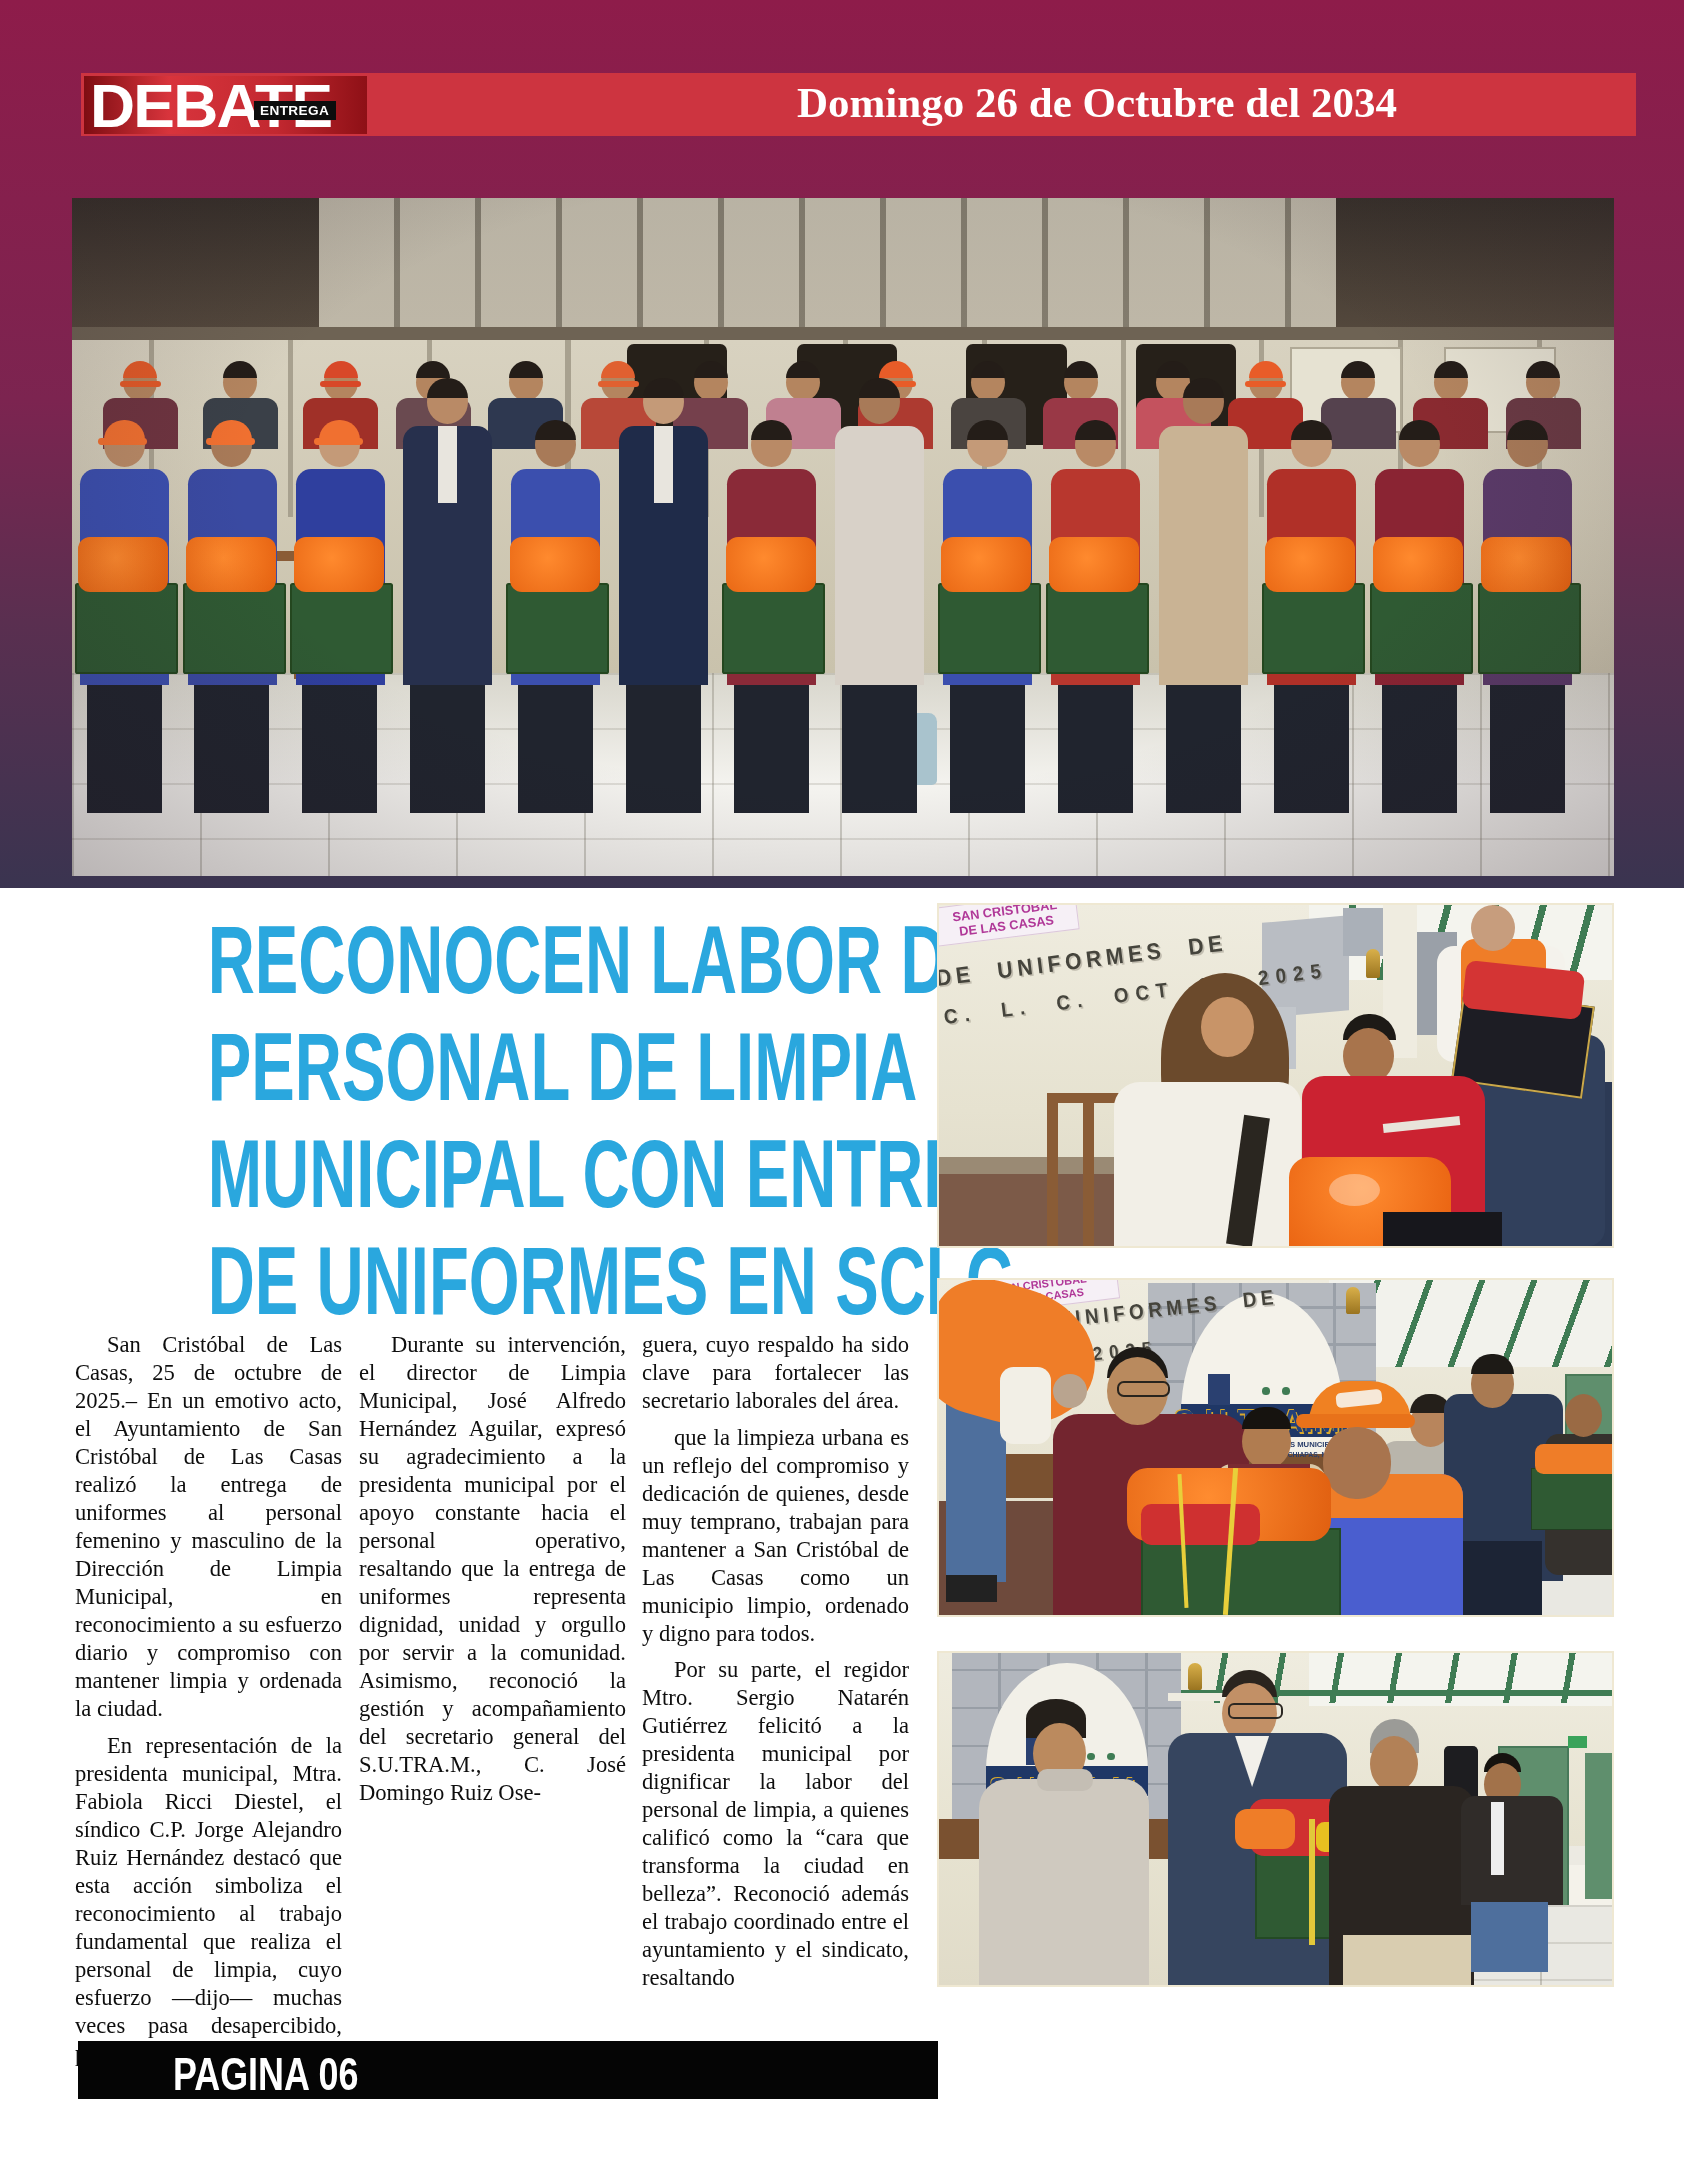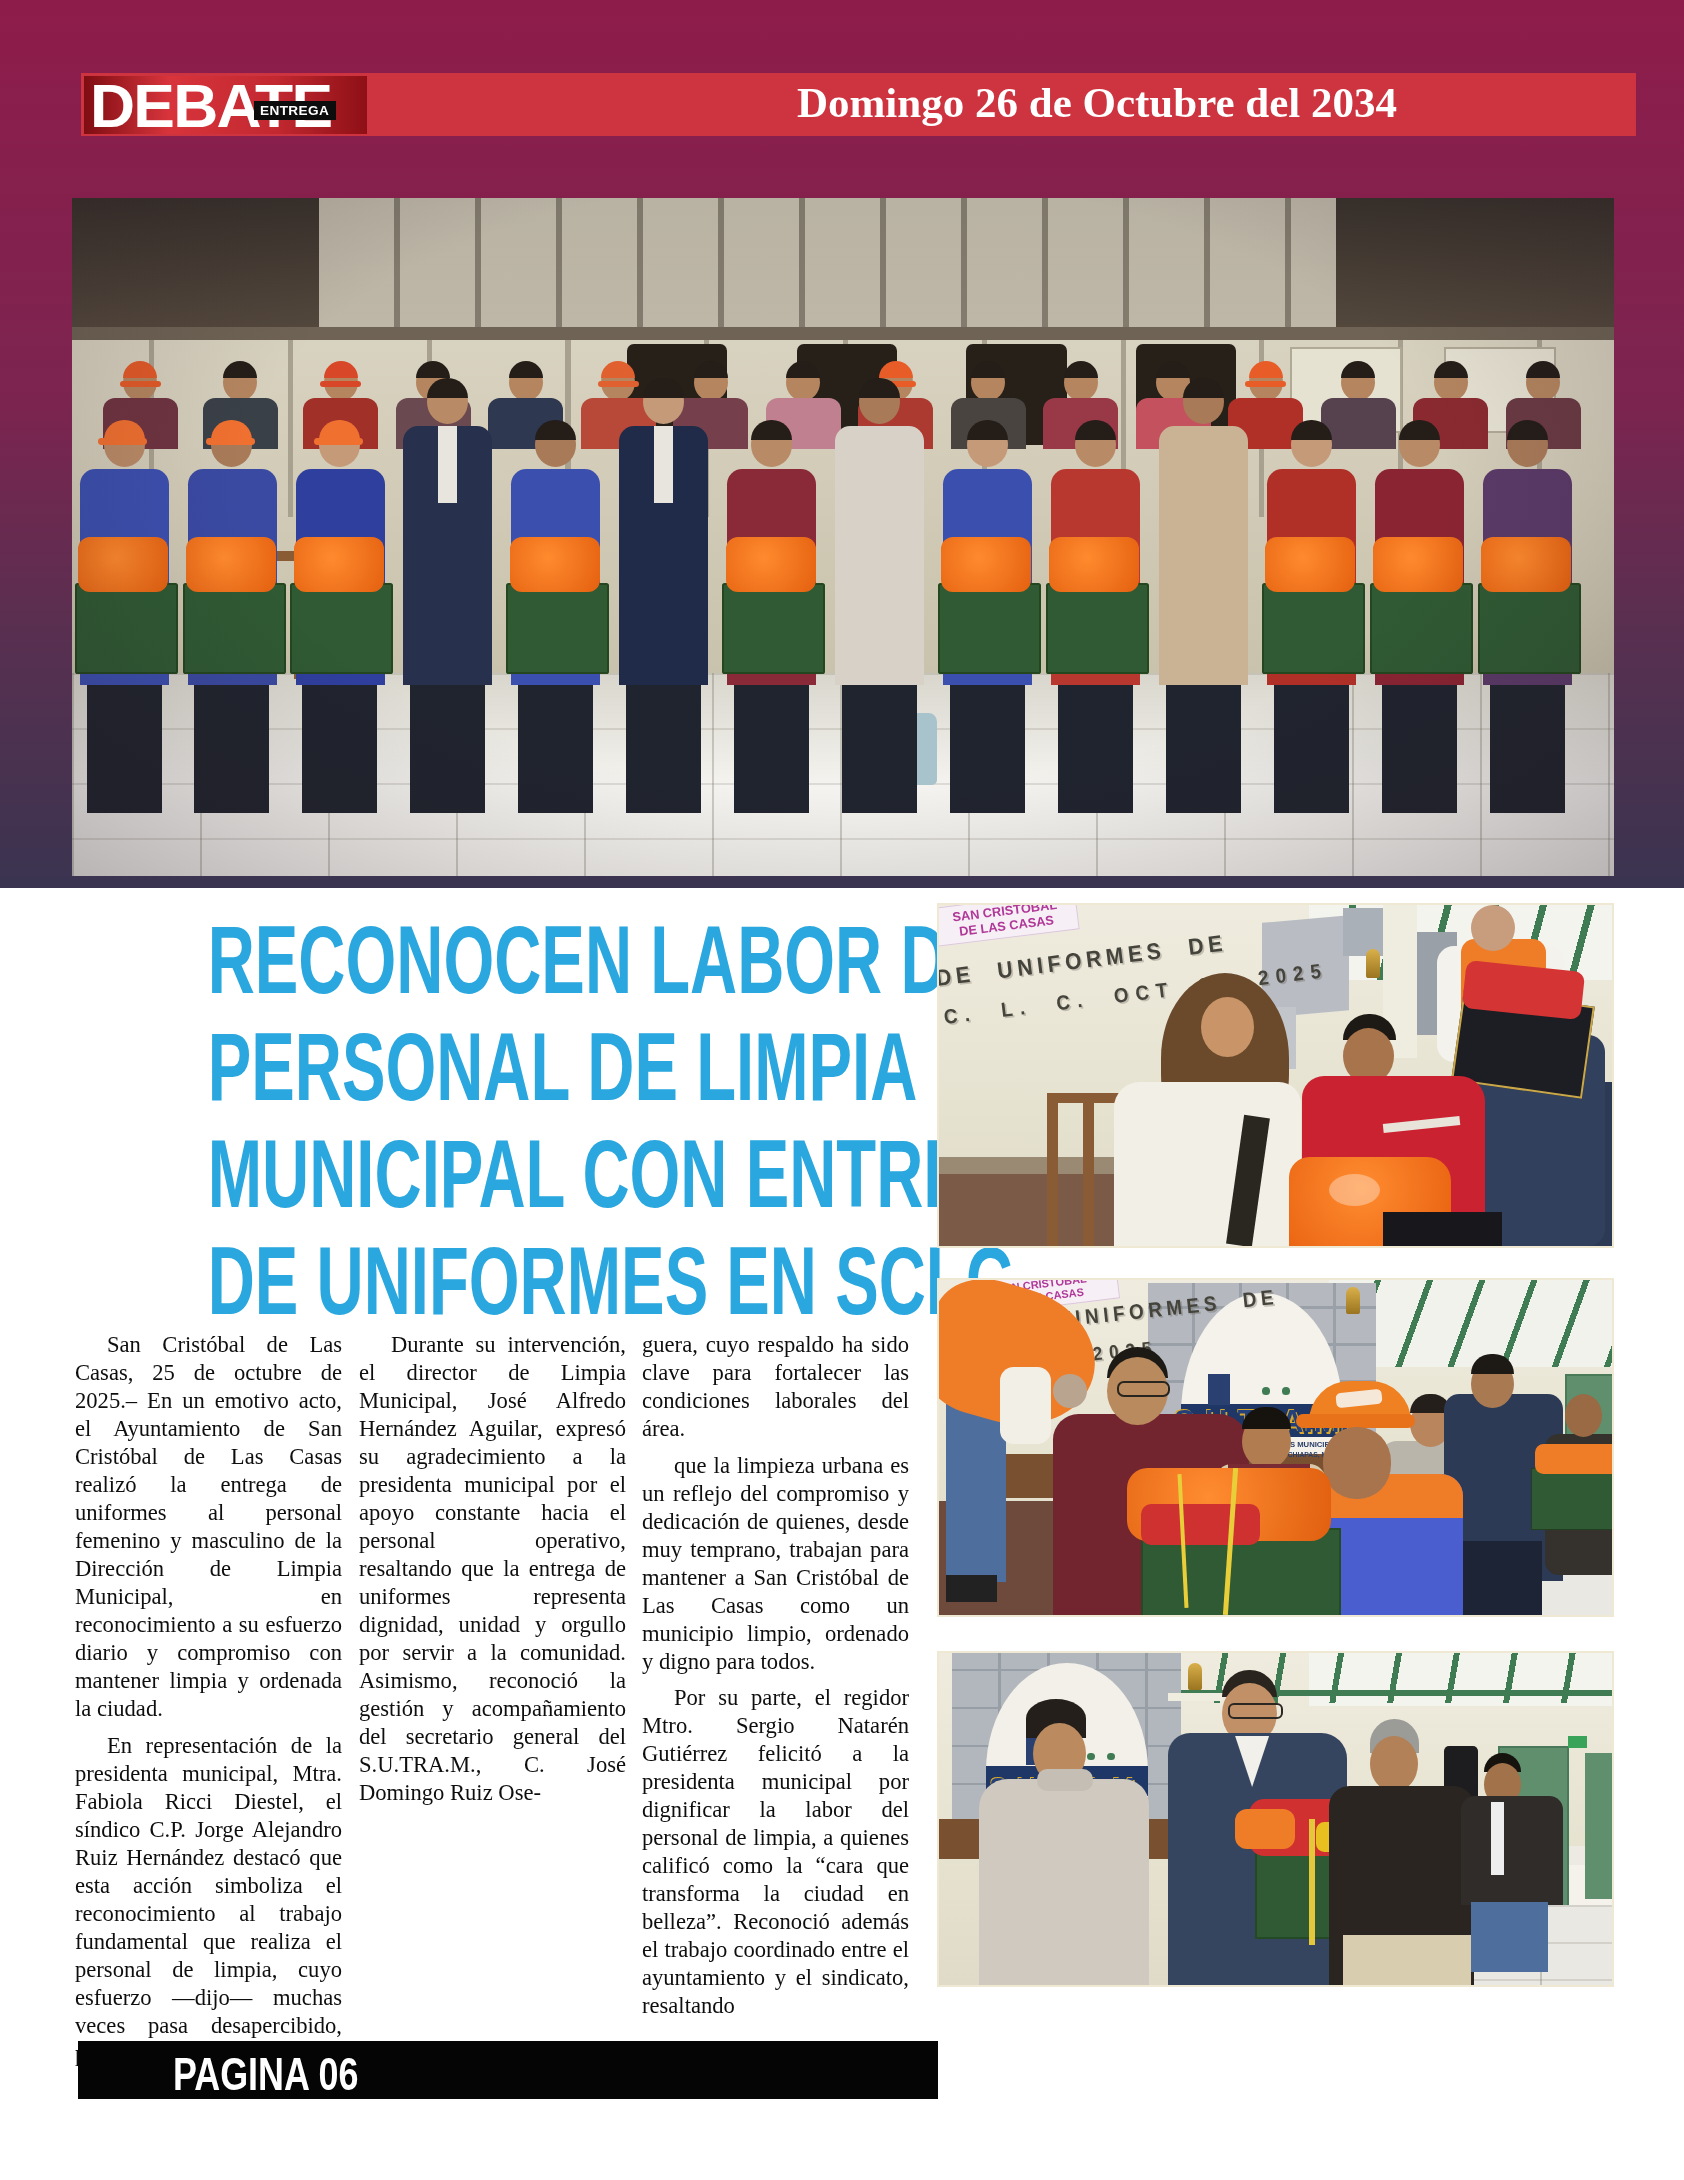--- a/index.html
+++ b/index.html
@@ -255,21 +255,21 @@
 </div>
 
 <div id="col1" class="col">
   <p class="ind">San Cristóbal de Las Casas, 25 de octubre de 2025.– En un emotivo acto, el Ayuntamiento de San Cristóbal de Las Casas realizó la entrega de uniformes al personal femenino y masculino de la Dirección de Limpia Municipal, en reconocimiento a su esfuerzo diario y compromiso con mantener limpia y ordenada la ciudad.</p>
   <p class="ind">En representación de la presidenta municipal, Mtra. Fabiola Ricci Diestel, el síndico C.P. Jorge Alejandro Ruiz Hernández destacó que esta acción simboliza el reconocimiento al trabajo fundamental que realiza el personal de limpia, cuyo esfuerzo —dijo— muchas veces pasa desapercibido, pero</p>
 </div>
 <div id="col2" class="col">
   <p class="ind">Durante su intervención, el director de Limpia Municipal, José Alfredo Hernández Aguilar, expresó su agradecimiento a la presidenta municipal por el apoyo constante hacia el personal operativo, resaltando que la entrega de uniformes representa dignidad, unidad y orgullo por servir a la comunidad. Asimismo, reconoció la gestión y acompañamiento del secretario general del S.U.TRA.M., C. José Domingo Ruiz Ose-</p>
 </div>
 <div id="col3" class="col">
-  <p>guera, cuyo respaldo ha sido clave para fortalecer las condiciones laborales del área.</p>
+  <p>guera, cuyo respaldo ha sido clave para fortalecer las secretario laborales del área.</p>
   <p class="ind">que la limpieza urbana es un reflejo del compromiso y dedicación de quienes, desde muy temprano, trabajan para mantener a San Cristóbal de Las Casas como un municipio limpio, ordenado y digno para todos.</p>
   <p class="ind">Por su parte, el regidor Mtro. Sergio Natarén Gutiérrez felicitó a la presidenta municipal por dignificar la labor del personal de limpia, a quienes calificó como la “cara que transforma la ciudad en belleza”. Reconoció además el trabajo coordinado entre el ayuntamiento y el sindicato, resaltando</p>
 </div>
 
 <div id="photo1" class="photo">
   <div class="scene bg" id="s1bg">
       <div style="position: absolute; left: 0px; top: 0px; width: 100%; height: 100%; background: linear-gradient(rgb(239, 236, 223), rgb(230, 226, 208) 60%, rgb(222, 217, 198));"></div>
       <div style="position: absolute; left: 0px; top: 78%; width: 30%; height: 22%; background: rgb(124, 90, 72);"></div>
       <div style="position: absolute; left: 0px; top: 74%; width: 30%; height: 5%; background: rgb(154, 138, 116);"></div>
       <div style="position: absolute; left: 55%; top: 0px; width: 45%; height: 22%; background: rgb(244, 244, 238);"></div>

